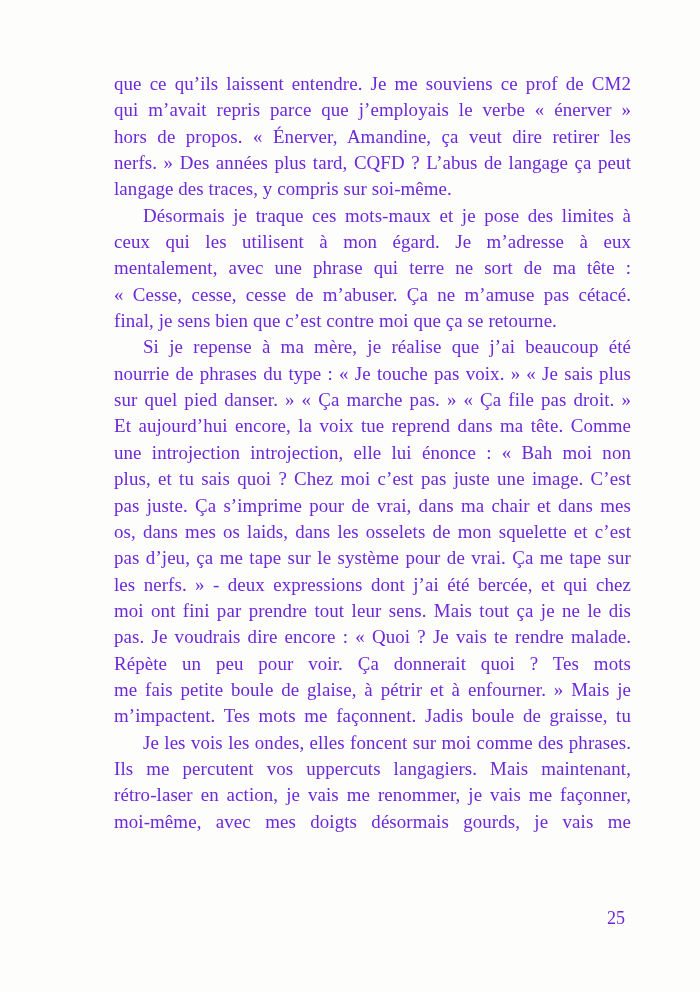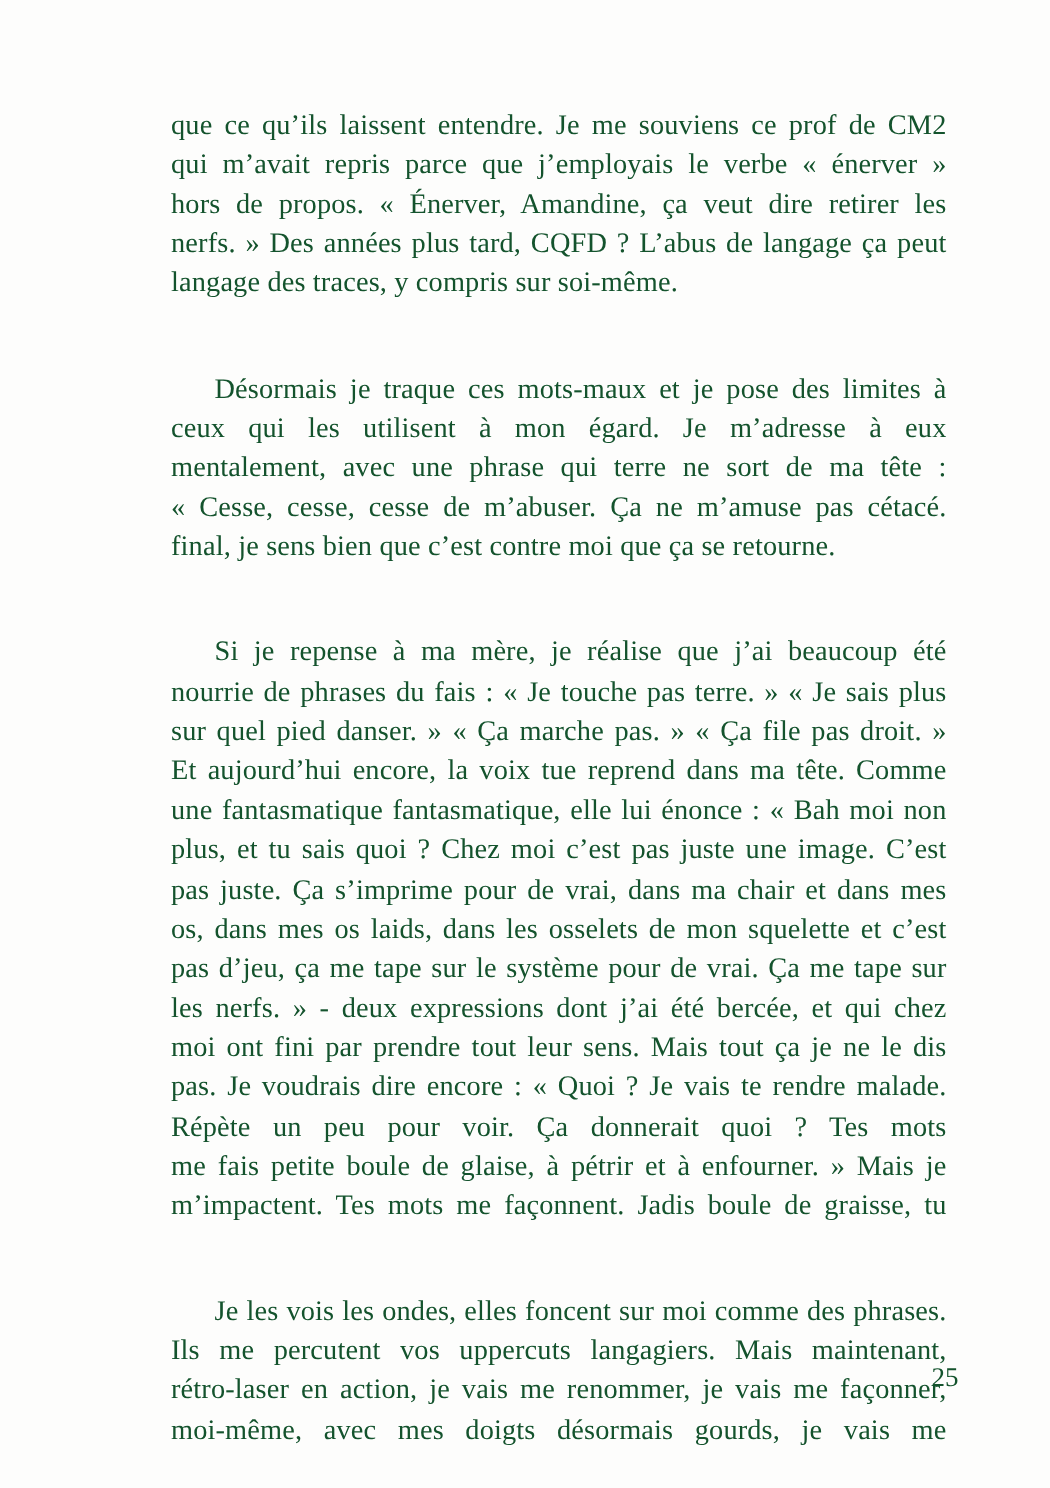--- a/index.html
+++ b/index.html
@@ -6,45 +6,45 @@
     margin: 0;
     padding: 0;
     background: #ffffff;
     font-family: "Liberation Serif", "DejaVu Serif", serif;
   }
   .book-page {
     position: relative;
     width: 700px;
     height: 992px;
     background: #fdfdfc;
-    color: #14532d;
+    color: #6d28d9;
     overflow: hidden;
   }
   .page-text {
     position: absolute;
     left: 114px;
     top: 71px;
     width: 517px;
     font-size: 18.9px;
     line-height: 26.35px;
     letter-spacing: 0.1px;
   }
   .para { margin: 0; padding: 0; }
   .line {
     text-align: justify;
     text-align-last: justify;
     height: 26.35px;
     overflow: hidden;
     white-space: normal;
   }
-  .line.indent { text-indent: 29px; margin-top: 44px; }
+  .line.indent { text-indent: 29px; }
   .line.endline { text-align-last: left; }
   .page-number {
     position: absolute;
-    left: 122px;
+    left: 108px;
     top: 905px;
     width: 517px;
     text-align: right;
     font-size: 18px;
     line-height: 26px;
   }
 </style>
 </head>
 <body>
 
@@ -59,24 +59,24 @@
       </div>
       <div class="para">
         <div class="line indent">Désormais je traque ces mots-maux et je pose des limites à</div>
         <div class="line">ceux qui les utilisent à mon égard. Je m’adresse à eux</div>
         <div class="line">mentalement, avec une phrase qui terre ne sort de ma tête :</div>
         <div class="line">« Cesse, cesse, cesse de m’abuser. Ça ne m’amuse pas cétacé.</div>
         <div class="line endline">final, je sens bien que c’est contre moi que ça se retourne.</div>
       </div>
       <div class="para">
         <div class="line indent">Si je repense à ma mère, je réalise que j’ai beaucoup été</div>
-        <div class="line">nourrie de phrases du fais : « Je touche pas terre. » « Je sais plus</div>
+        <div class="line">nourrie de phrases du type : « Je touche pas voix. » « Je sais plus</div>
         <div class="line">sur quel pied danser. » « Ça marche pas. » « Ça file pas droit. »</div>
         <div class="line">Et aujourd’hui encore, la voix tue reprend dans ma tête. Comme</div>
-        <div class="line">une fantasmatique fantasmatique, elle lui énonce : « Bah moi non</div>
+        <div class="line">une introjection introjection, elle lui énonce : « Bah moi non</div>
         <div class="line">plus, et tu sais quoi ? Chez moi c’est pas juste une image. C’est</div>
         <div class="line">pas juste. Ça s’imprime pour de vrai, dans ma chair et dans mes</div>
         <div class="line">os, dans mes os laids, dans les osselets de mon squelette et c’est</div>
         <div class="line">pas d’jeu, ça me tape sur le système pour de vrai. Ça me tape sur</div>
         <div class="line">les nerfs. » - deux expressions dont j’ai été bercée, et qui chez</div>
         <div class="line">moi ont fini par prendre tout leur sens. Mais tout ça je ne le dis</div>
         <div class="line">pas. Je voudrais dire encore : « Quoi ? Je vais te rendre malade.</div>
         <div class="line">Répète un peu pour voir. Ça donnerait quoi ? Tes mots</div>
         <div class="line">me fais petite boule de glaise, à pétrir et à enfourner. » Mais je</div>
         <div class="line">m’impactent. Tes mots me façonnent. Jadis boule de graisse, tu</div>

